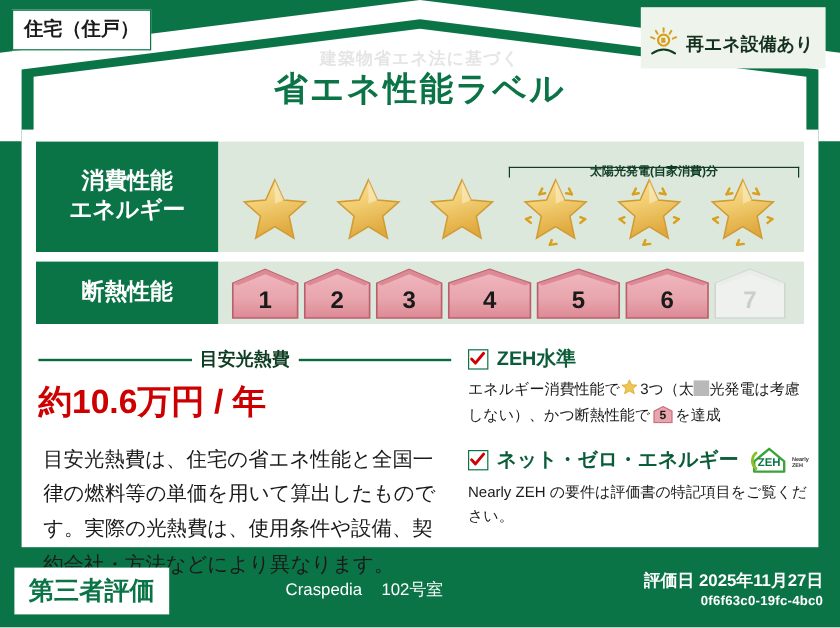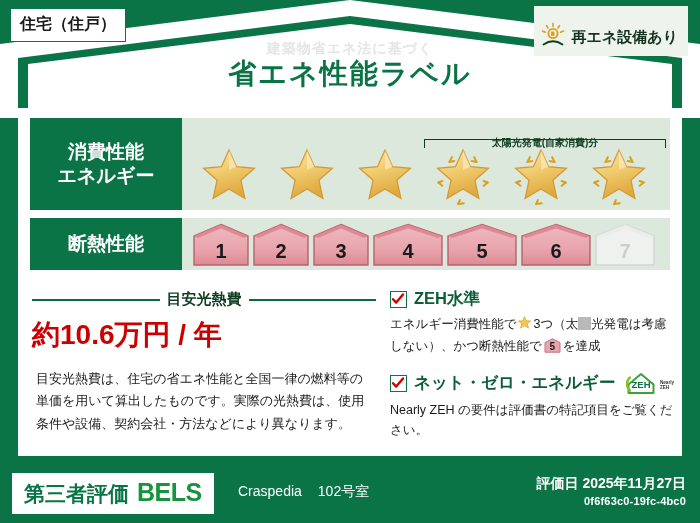--- a/index.html
+++ b/index.html
@@ -229,21 +229,21 @@
   .cost-value {
     margin-top: 7px;
     text-align: left;
     font-size: 28px;
     font-weight: bold;
     color: #cc0000;
     letter-spacing: 0px;
   }
   .cost-note {
     margin-top: 14px;
-    font-size: 13px;
+    font-size: 17px;
     color: #1a1a1a;
     line-height: 1.72;
     text-align: left;
     padding-left: 4px;
   }
 
   
   .zeh-area {
     position: absolute;
     left: 372px; top: 180px;
@@ -674,21 +674,20 @@
           </span>
         </div>
         <div class="zeh-body">Nearly ZEH の要件は評価書の特記項目をご覧ください。</div>
       </div>
     </div>
   </div>
 
   <div class="footer">
     <div class="bels-box">
       <span class="bels-jp">第三者評価</span>
-      <span class="bels-en">BELS</span>
     </div>
     <div class="footer-name">
       <span>Craspedia</span>
       <span>102号室</span>
     </div>
     <div class="footer-right">
       <div class="footer-date">
         <span>評価日</span>
         <span>2025年11月27日</span>
       </div>

